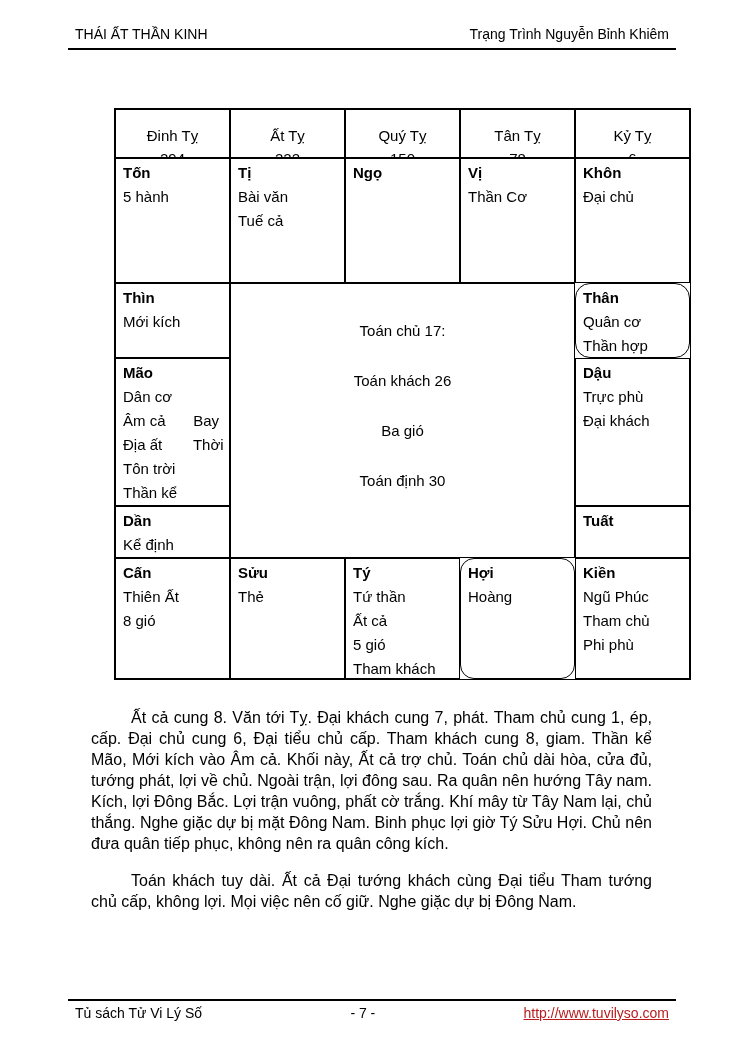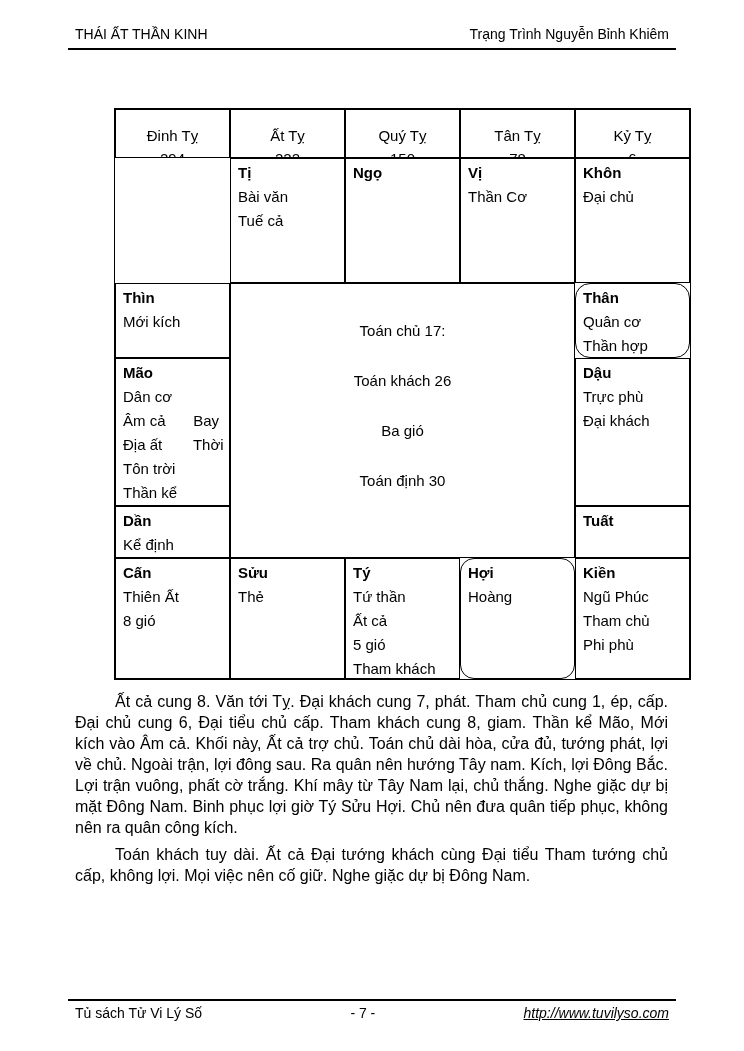--- a/index.html
+++ b/index.html
@@ -59,33 +59,33 @@
   .p-mao  { grid-area: 4 / 1; } .p-dau  { grid-area: 4 / 5; }
   .p-dan  { grid-area: 5 / 1; } .p-tuat { grid-area: 5 / 5; }
   .p-can  { grid-area: 6 / 1; } .p-suu  { grid-area: 6 / 2; } .p-ty  { grid-area: 6 / 3; }
   .p-hoi  { grid-area: 6 / 4; border-radius: 14px; } .p-kien { grid-area: 6 / 5; }
 
   
   .body-text {
     position: absolute; left: 75px; width: 593px; top: 691px;
     font-size: 16px; line-height: 21px; text-align: justify;
   }
-  .body-text p { margin: 0; text-indent: 40px; }
+  .body-text p { margin: 16px; text-indent: 40px; }
   .body-text p + p { margin-top: 6px; }
 
   
   .ftr {
     position: absolute; left: 68px; width: 608px; top: 999px;
     border-top: 2px solid #000;
   }
   .ftr-row {
     display: flex; justify-content: space-between; align-items: baseline;
     padding: 4px 7px 0 7px; font-size: 14px;
   }
-  .ftr-link { text-decoration: underline; color: #000000; font-style: italic; }
+  .ftr-link { text-decoration: underline; color: #b91c1c; }
 </style>
 </head>
 <body>
 
 <div class="page">
 
   <div class="hdr">
     <div class="hdr-row">
       <span>THÁI ẤT THẦN KINH</span>
       <span>Trạng Trình Nguyễn Bỉnh Khiêm</span>
@@ -108,20 +108,24 @@
     </div>
     <div class="year-cell">
       <div>Tân Tỵ</div>
       <div>78</div>
     </div>
     <div class="year-cell">
       <div>Kỷ Tỵ</div>
       <div>6</div>
     </div>
 
+    <div class="cell p-ton">
+      <span class="title">Tốn</span>
+      <div>5 hành</div>
+    </div>
     <div class="cell p-ti">
       <span class="title">Tị</span>
       <div>Bài văn</div>
       <div>Tuế cả</div>
     </div>
     <div class="cell p-ngo">
       <span class="title">Ngọ</span>
     </div>
     <div class="cell p-vi">
       <span class="title">Vị</span>

